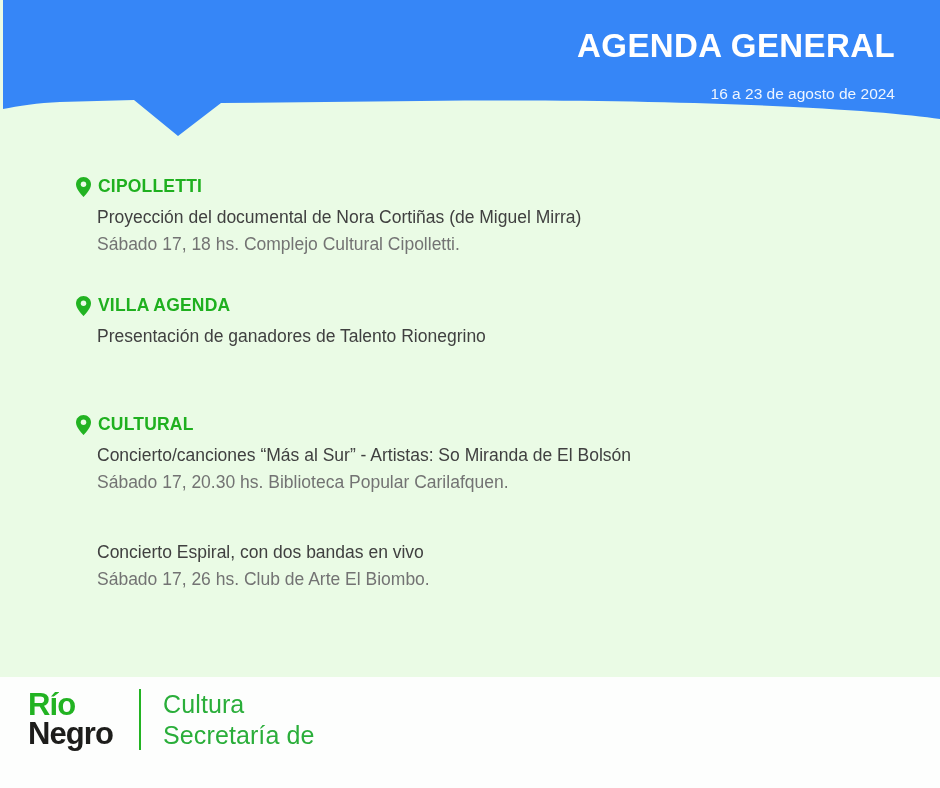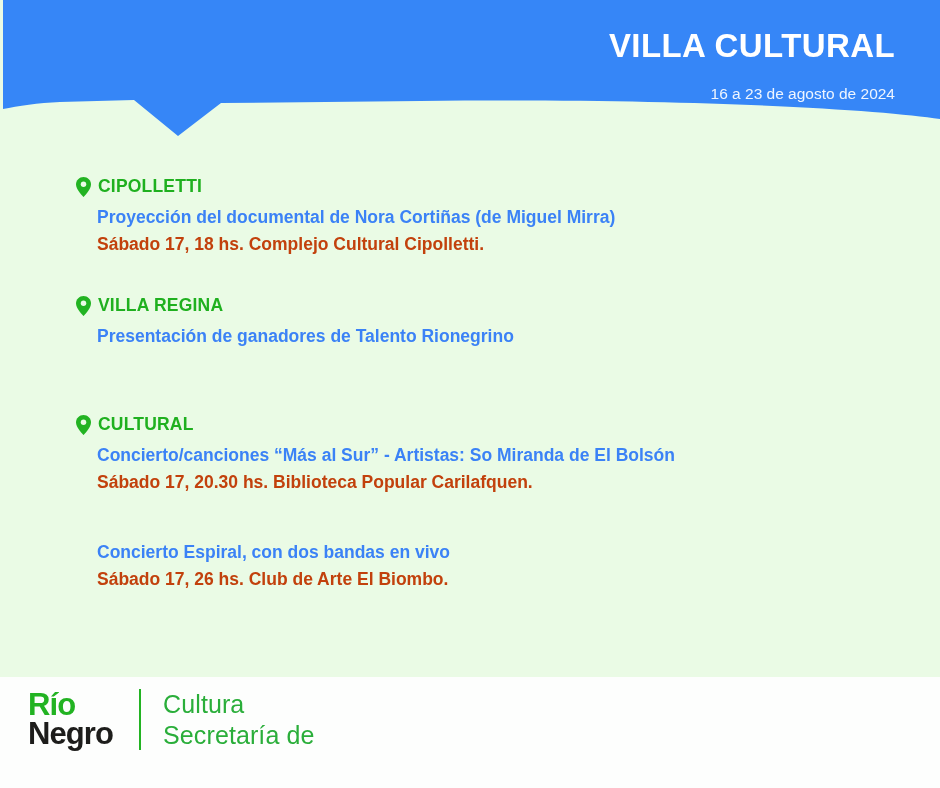--- a/index.html
+++ b/index.html
@@ -101,31 +101,31 @@
   .event-city {
     color: #1fb01f;
     font-size: 17.5px;
     font-weight: bold;
     letter-spacing: 0.2px;
     line-height: 1;
     white-space: nowrap;
   }
   .event-title {
     margin: 9px 0 0 21px;
-    color: #3b82f6;
+    color: #404040;
     font-size: 17.5px;
-    font-weight: bold;
+    font-weight: normal;
     line-height: 1.22;
     white-space: nowrap;
   }
   .event-detail {
     margin: 6px 0 0 21px;
-    color: #c2410c;
+    color: #737373;
     font-size: 17.5px;
-    font-weight: bold;
+    font-weight: normal;
     line-height: 1.22;
     white-space: nowrap;
   }
 
   
   .footer {
     position: absolute;
     left: 0;
     top: 677px;
     width: 940px;
@@ -181,21 +181,21 @@
 
   <div class="header">
     <svg class="header-svg" width="940" height="145" viewBox="0 0 940 145">
       <path d="M0,0 L940,0 L940,119
                C880,110 700,98 420,101
                L221,103 L178,136 L134,100
                L60,102 C38,103 18,106 3,109
                L3,0 Z" fill="#3686f7"></path>
     </svg>
     <div class="header-text">
-      <div class="header-title">VILLA CULTURAL</div>
+      <div class="header-title">AGENDA GENERAL</div>
       <div class="header-subtitle">16 a 23 de agosto de 2024</div>
     </div>
   </div>
 
   <div class="events">
 
     <div class="event">
       <div class="event-city-row">
         <svg class="pin-icon" viewBox="0 0 24 32">
           <path d="M12 0C5.4 0 0 5.4 0 12c0 8.4 12 20 12 20s12-11.6 12-20C24 5.4 18.6 0 12 0z" fill="#22b322"></path>
@@ -206,21 +206,21 @@
       <div class="event-title">Proyección del documental de Nora Cortiñas (de Miguel Mirra)</div>
       <div class="event-detail">Sábado 17, 18 hs. Complejo Cultural Cipolletti.</div>
     </div>
 
     <div class="event">
       <div class="event-city-row">
         <svg class="pin-icon" viewBox="0 0 24 32">
           <path d="M12 0C5.4 0 0 5.4 0 12c0 8.4 12 20 12 20s12-11.6 12-20C24 5.4 18.6 0 12 0z" fill="#22b322"></path>
           <circle cx="12" cy="11.6" r="4.4" fill="#eafbe5"></circle>
         </svg>
-        <span class="event-city">VILLA REGINA</span>
+        <span class="event-city">VILLA AGENDA</span>
       </div>
       <div class="event-title">Presentación de ganadores de Talento Rionegrino</div>
     </div>
 
     <div class="event">
       <div class="event-city-row">
         <svg class="pin-icon" viewBox="0 0 24 32">
           <path d="M12 0C5.4 0 0 5.4 0 12c0 8.4 12 20 12 20s12-11.6 12-20C24 5.4 18.6 0 12 0z" fill="#22b322"></path>
           <circle cx="12" cy="11.6" r="4.4" fill="#eafbe5"></circle>
         </svg>

